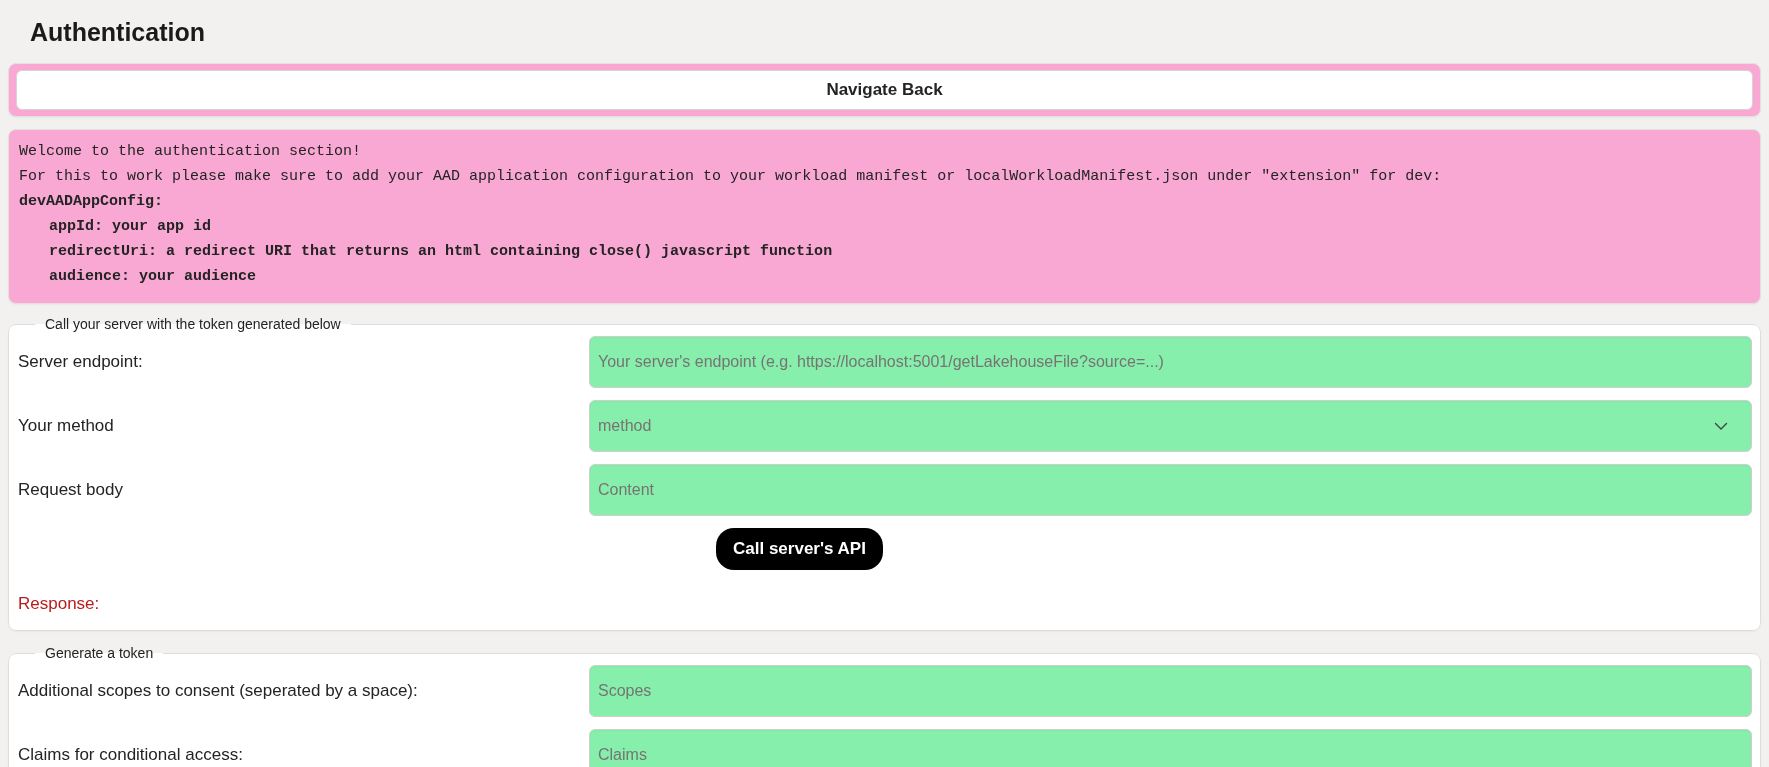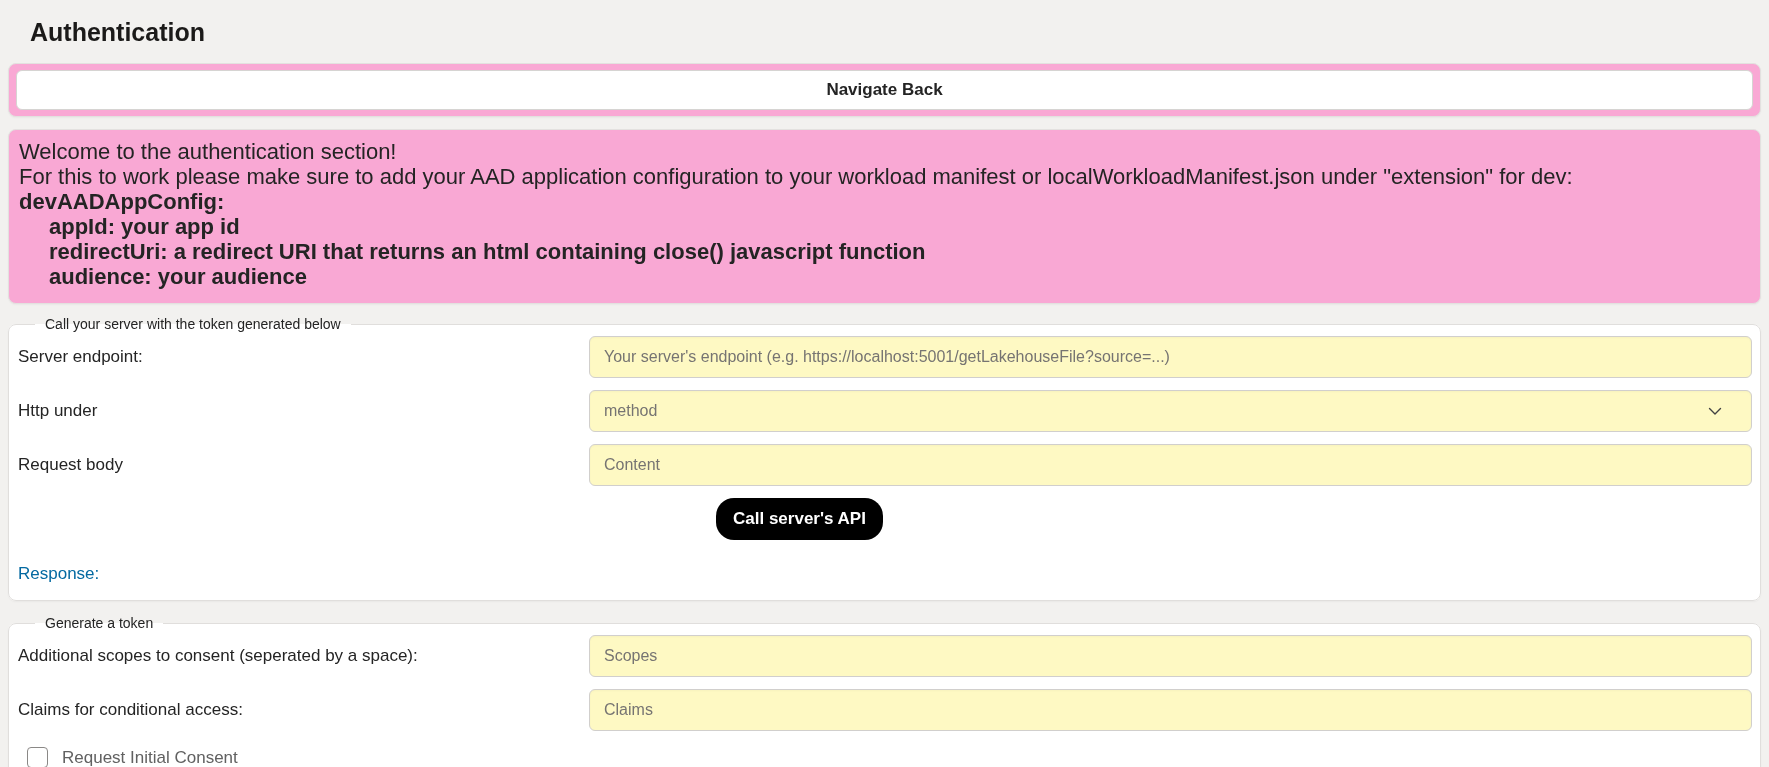--- a/index.html
+++ b/index.html
@@ -35,24 +35,25 @@
     font-family: "Liberation Sans", sans-serif;
     font-size: 17px;
     font-weight: 700;
     color: #242424;
     text-align: center;
     cursor: pointer;
   }
   
   .welcome-card { padding: 9px 14px 14px 10px; }
   .welcome-line {
-    font-size: 22px;
+    font-size: 15px;
     line-height: 25px;
     color: #242424;
     white-space: pre-wrap;
+    font-family: Liberation Mono, monospace;
   }
   .welcome-line.bold { font-weight: 700; }
   .welcome-line.indent { padding-left: 30px; }
   
   fieldset.section {
     background: #ffffff;
     border: 1px solid #e0dedc;
     border-radius: 8px;
     margin: 0 8px 14px 8px;
     padding: 4px 8px 10px 2px;
@@ -70,27 +71,27 @@
     margin-bottom: 12px;
   }
   .form-row .row-label {
     flex: 0 0 578px;
     font-size: 17px;
     color: #242424;
     padding-left: 7px;
   }
   .text-input, .select-box {
     flex: 1 1 auto;
-    height: 42px;
+    height: 52px;
     border: 1px solid #d1cfcd;
     border-radius: 6px;
-    background: #fef9c3;
+    background: #86efac;
     font-family: "Liberation Sans", sans-serif;
     font-size: 16px;
-    padding: 0 14px;
+    padding: 0 8px;
     color: #242424;
     box-shadow: inset 0 1px 2px rgba(0,0,0,0.03);
   }
   .text-input::placeholder { color: #767472; opacity: 1; }
   .select-box {
     display: flex;
     align-items: center;
     justify-content: space-between;
     color: #767472;
     cursor: pointer;
@@ -103,21 +104,21 @@
     border-radius: 18px;
     padding: 11px 17px;
     font-family: "Liberation Sans", sans-serif;
     font-size: 17px;
     font-weight: 700;
     cursor: pointer;
   }
   .btn-row { margin: 10px 0 10px 705px; }
   .response-label {
     font-size: 17px;
-    color: #0369a1;
+    color: #b91c1c;
     padding: 14px 0 6px 7px;
   }
   
   .checkbox-row {
     display: flex;
     align-items: center;
     margin: 16px 0 2px 16px;
   }
   .checkbox-box {
     appearance: none;
@@ -155,21 +156,21 @@
 
 <fieldset class="section">
   <legend>Call your server with the token generated below</legend>
 
   <div class="form-row">
     <div class="row-label">Server endpoint:</div>
     <input class="text-input" type="text" placeholder="Your server's endpoint (e.g. https://localhost:5001/getLakehouseFile?source=...)" style="">
   </div>
 
   <div class="form-row">
-    <div class="row-label">Http under</div>
+    <div class="row-label">Your method</div>
     <div class="select-box">
       <span>method</span>
       <span class="chevron">
         <svg width="16" height="16" viewBox="0 0 16 16">
           <path d="M2.5 5.5 L8 11 L13.5 5.5" fill="none" stroke="#424242" stroke-width="1.4" stroke-linecap="round" stroke-linejoin="round"></path>
         </svg>
       </span>
     </div>
   </div>
 

